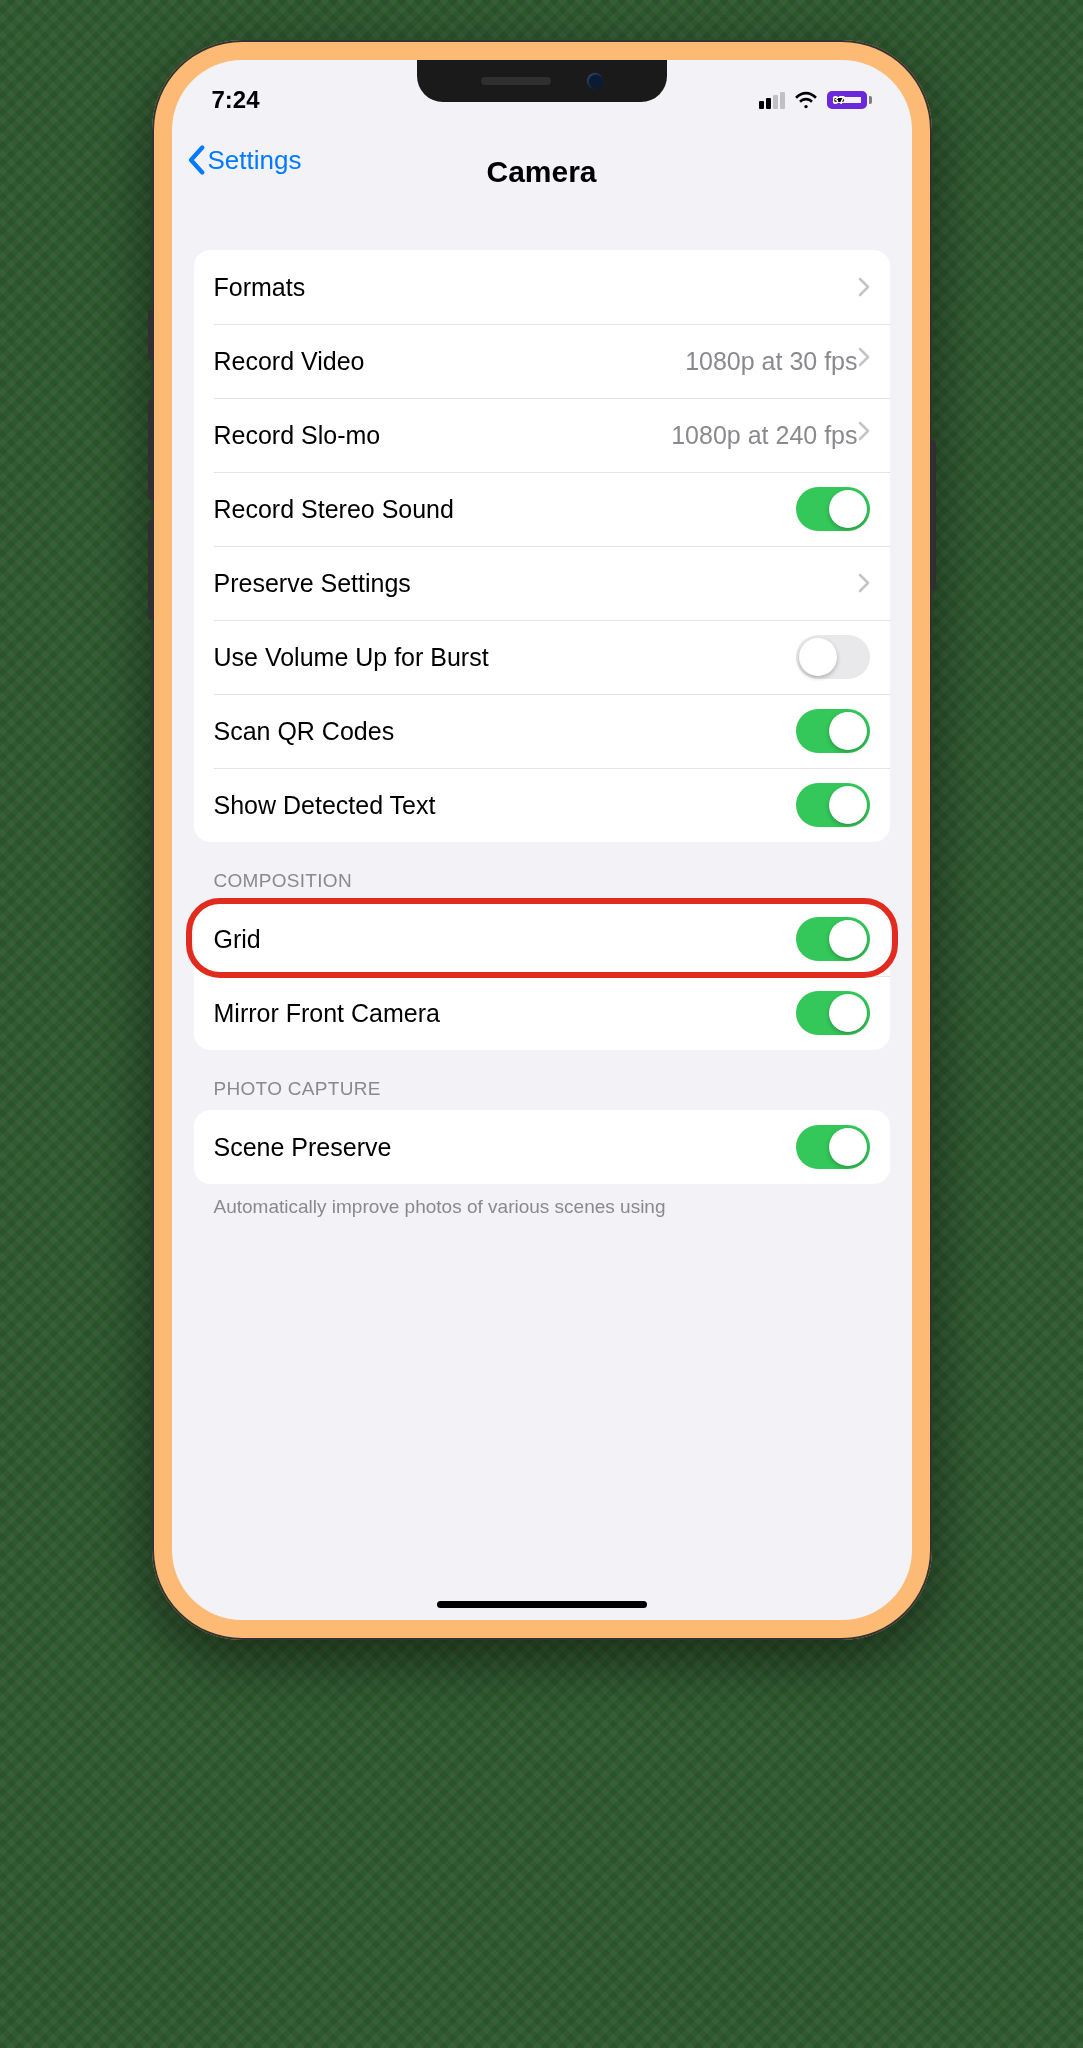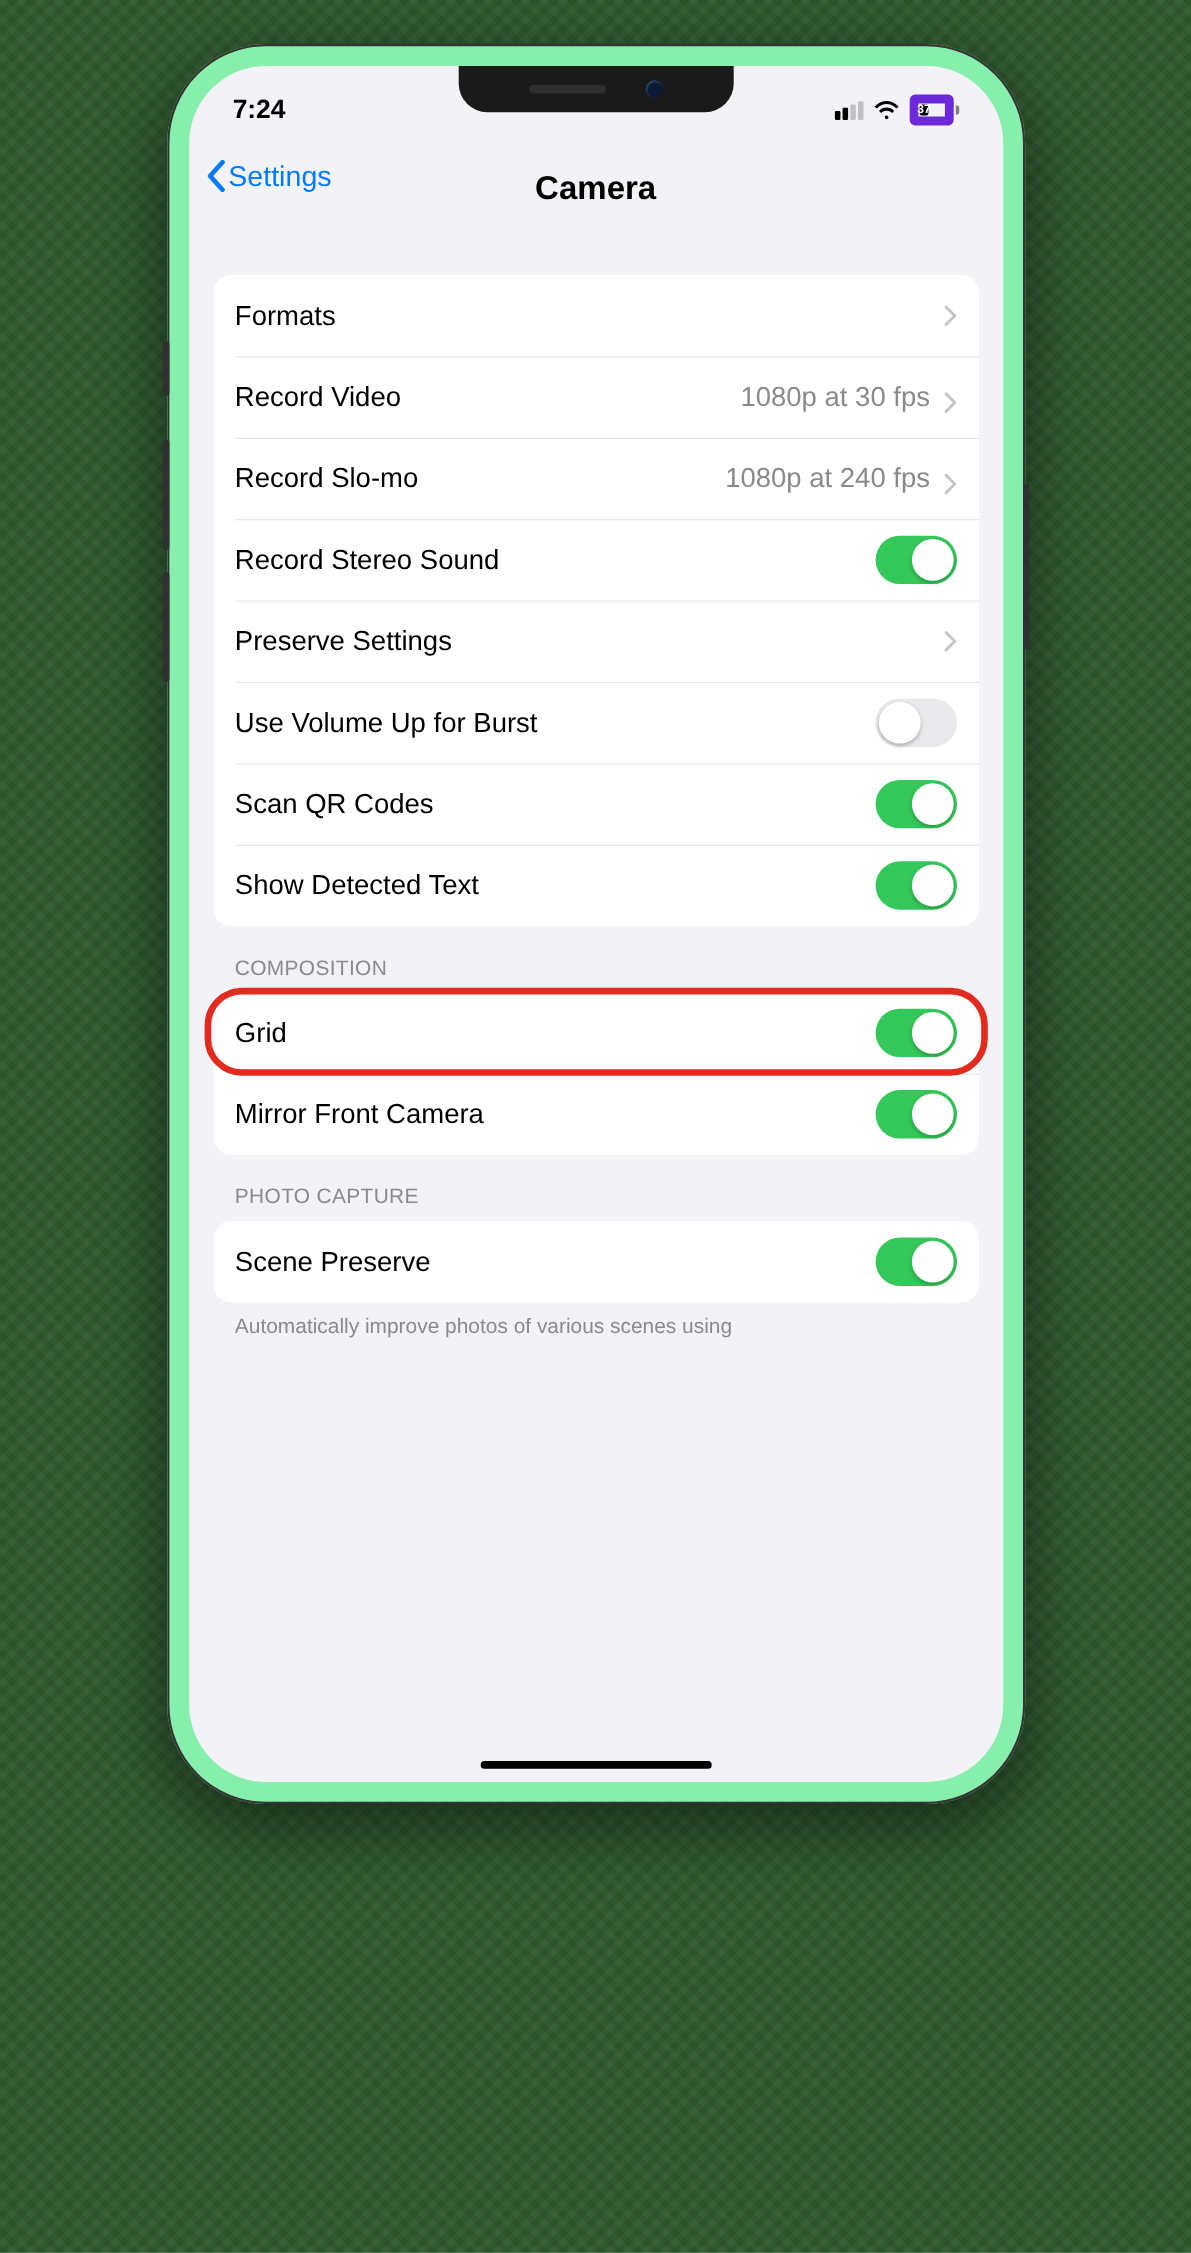--- a/index.html
+++ b/index.html
@@ -10,21 +10,21 @@
         repeating-linear-gradient(45deg, rgba(0,0,0,0.08) 0 6px, transparent 6px 12px),
         repeating-linear-gradient(-45deg, rgba(255,255,255,0.04) 0 6px, transparent 6px 12px);
       display: flex;
       justify-content: center;
       align-items: flex-start;
       padding: 40px 0;
       min-height: 100vh;
     }
     .device {
       width: 780px;
-      background: #86efac;
+      background: #fdba74;
       border-radius: 90px;
       padding: 20px;
       box-shadow: 0 20px 60px rgba(0,0,0,0.5), inset 0 0 0 2px #333;
       position: relative;
     }
     .screen {
       background: #f2f2f7;
       border-radius: 70px;
       overflow: hidden;
       height: 1560px;
@@ -55,41 +55,41 @@
       padding: 20px 40px 0;
       font-weight: 600;
       font-size: 24px;
     }
     .status-right { display:flex; align-items:center; gap:8px; }
     .sig { display:inline-flex; gap:2px; align-items:flex-end; }
     .sig i { width:5px; background:#000; border-radius:1px; display:block; }
     .sig i.dim { background:#c0c0c5; }
     .wifi-icon svg { display:block; }
     .battery { display:inline-flex; align-items:center; position:relative; }
-    .battery .shell { width:40px; height:28px; border:8px solid #6d28d9; border-radius:5px; position:relative; }
+    .battery .shell { width:40px; height:18px; border:6px solid #6d28d9; border-radius:5px; position:relative; }
     .battery .fill { position:absolute; left:1px; top:1px; bottom:1px; width:37%; background:#000; border-radius:2px; display:flex; align-items:center; justify-content:center; color:#fff; font-size:11px; font-weight:700;}
     .battery .cap { width:3px; height:8px; background:#7e7e83; border-radius:0 2px 2px 0; margin-left:2px;}
     .nav-bar {
       height: 80px;
       display: flex;
       align-items: center;
       position: relative;
       padding: 0 14px;
     }
     .back-btn { display:flex; align-items:flex-start; color:#007aff; font-size:26px; font-weight:400; gap:2px; cursor:pointer;}
     .back-chevron svg { display:block; }
     .nav-title { position:absolute; left:50%; transform:translateX(-50%); font-size:30px; font-weight:700; color:#000;margin-top:24px; }
     .content { padding: 0 22px; }
     .group-header { font-size:19px; color:#8a8a8e; padding: 28px 20px 10px; text-transform:uppercase; letter-spacing:0.3px;}
     .group { background:#fff; border-radius:16px; overflow:hidden; position:relative; }
     .first-group { margin-top: 50px; }
     .row { display:flex; align-items:center; justify-content:space-between; padding: 0 20px; height: 74px; position:relative; cursor:pointer; }
     .row + .row::before { content:""; position:absolute; left:20px; right:0; top:0; height:1px; background:#e3e3e7; }
     .row-label { font-size:25px; color:#000; }
-    .row-right { display:flex; align-items:flex-end; gap:12px; }
+    .row-right { display:flex; align-items:flex-start; gap:0; }
     .row-value { font-size:25px; color:#8a8a8e; }
     .chevron svg { display:block; }
     .toggle { width:74px; height:44px; border-radius:22px; position:relative; cursor:pointer; transition:background .15s; }
     .toggle.on { background:#34c759; }
     .toggle.off { background:#e9e9eb; }
     .toggle .knob { position:absolute; top:3px; width:38px; height:38px; background:#fff; border-radius:50%; box-shadow:0 2px 4px rgba(0,0,0,0.25); transition:left .15s;}
     .toggle.on .knob { left:33px; }
     .toggle.off .knob { left:3px; }
     .highlight-ring { position:absolute; border:6px solid #e22b1f; border-radius:34px; pointer-events:none; z-index:5; }
     .footer-text { font-size:19px; color:#8a8a8e; padding: 10px 20px 0; line-height:1.35; }

